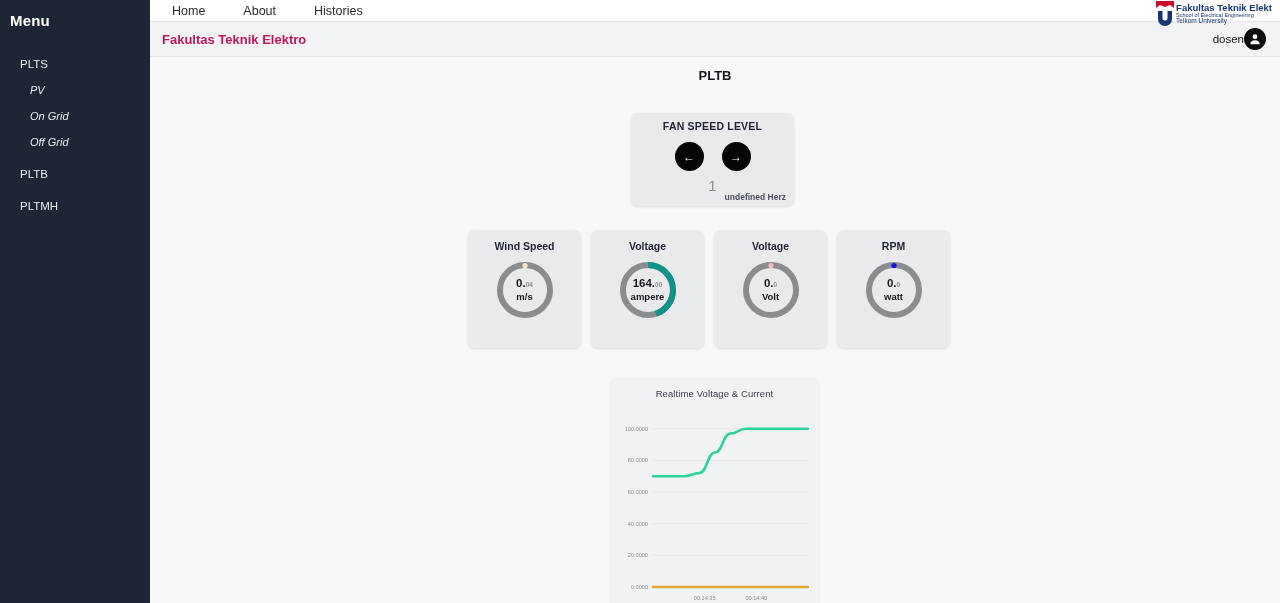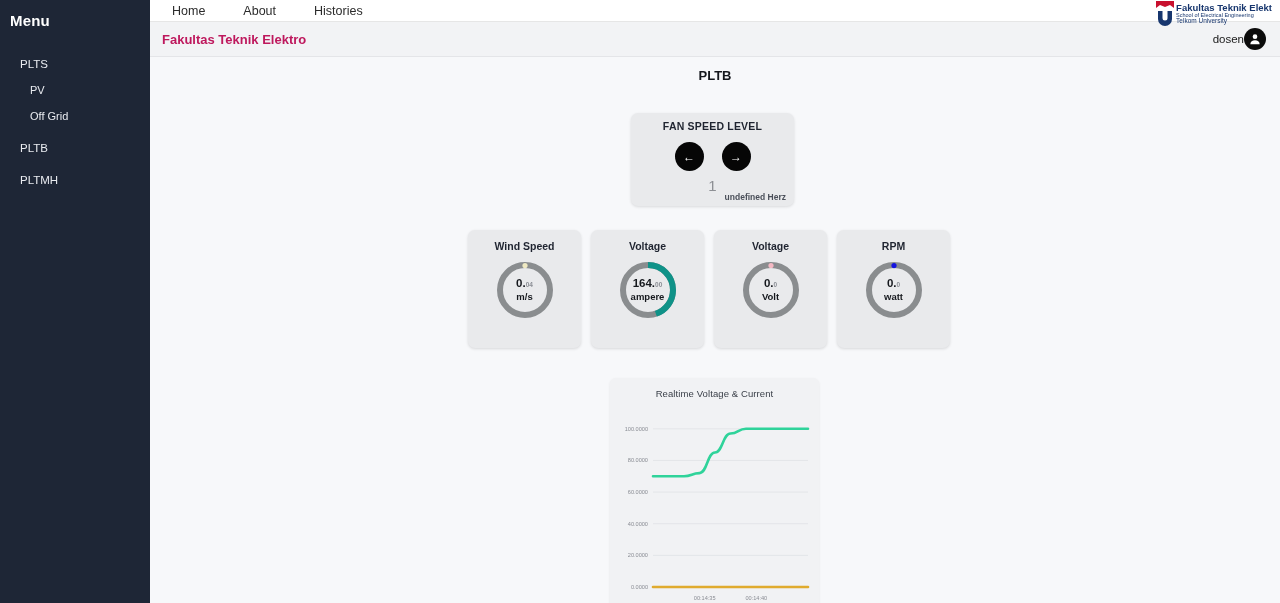--- a/index.html
+++ b/index.html
@@ -18,21 +18,21 @@
   }
   .sidebar-title {
     font-size: 15px; font-weight: bold; color: #ffffff;
     padding: 8px 0 0 10px; letter-spacing: .2px;
   }
   .menu-list { margin-top: 22px; }
   .menu-item {
     font-size: 11.5px; color: #e9ebf0;
     padding: 5px 0 5px 20px; line-height: 16px; cursor: pointer;
   }
-  .menu-item.sub { padding-left: 30px; font-size: 11px; }
+  .menu-item.sub { padding-left: 30px; font-size: 11px; font-style: italic; }
   .menu-item.group { margin-top: 6px; }
 
   
   .content { flex: 1; height: 603px; position: relative; background: #f7f8fa; }
 
   
   .topnav {
     height: 22px; background: #ffffff; border-bottom: 1px solid #e6e6e6;
     display: flex; align-items: center; padding-left: 22px; position: relative;
   }
@@ -138,20 +138,21 @@
 </head>
 <body>
 
 <div class="app">
 
   <aside class="sidebar">
     <div class="sidebar-title">Menu</div>
     <nav class="menu-list">
       <div class="menu-item group">PLTS</div>
       <div class="menu-item sub">PV</div>
+      <div class="menu-item sub">On Grid</div>
       <div class="menu-item sub">Off Grid</div>
       <div class="menu-item group">PLTB</div>
       <div class="menu-item group">PLTMH</div>
     </nav>
   </aside>
 
   <div class="content">
 
     <div class="topnav">
       <a>Home</a>

